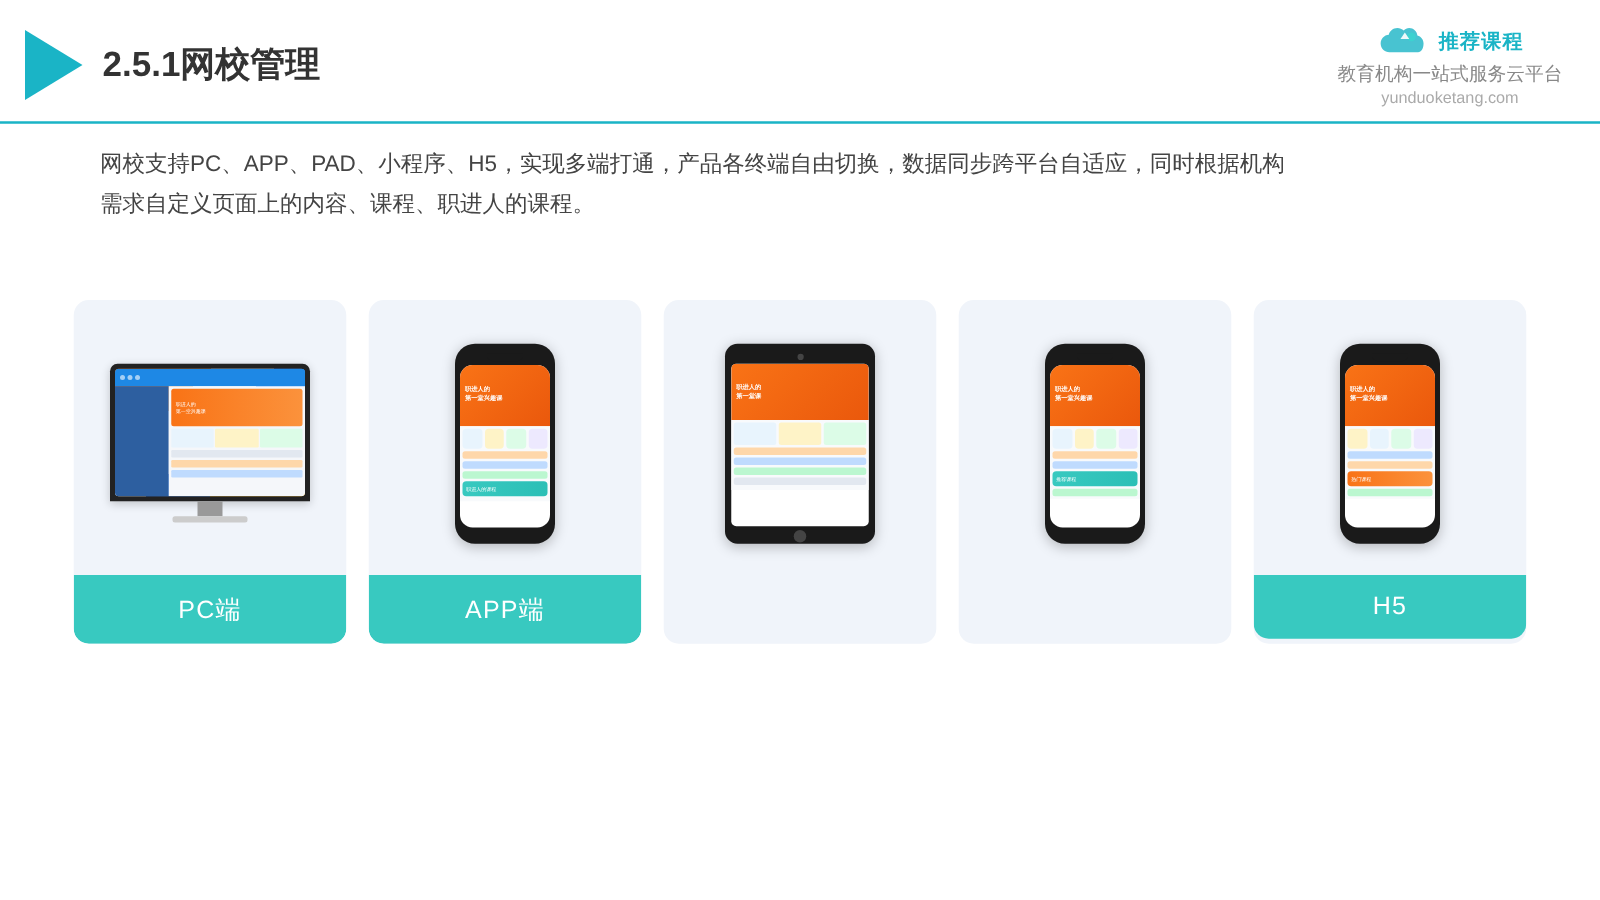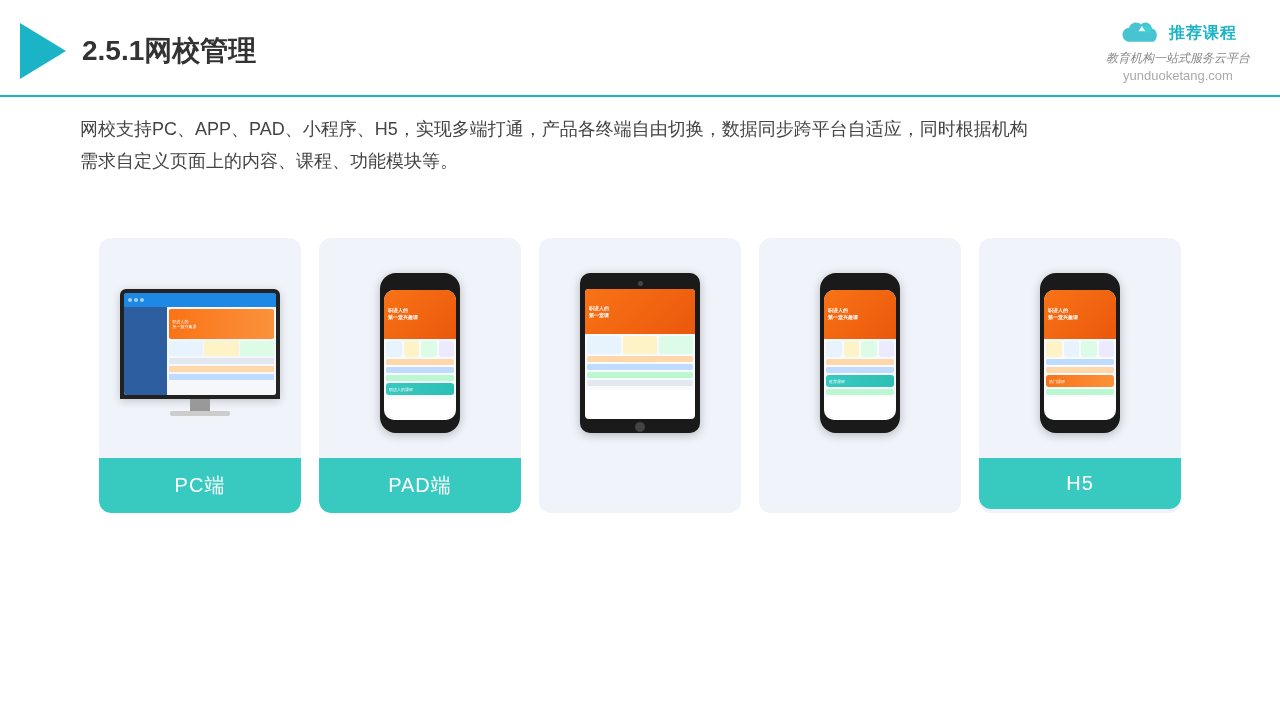--- a/index.html
+++ b/index.html
@@ -50,24 +50,23 @@
       width: 44px;
       height: 30px;
     }
     .brand-name {
       font-size: 16px;
       color: #1ab4c6;
       font-weight: bold;
       letter-spacing: 1px;
     }
     .brand-tagline {
-      font-size: 12px;
+      font-size: 15px;
       color: #888;
       margin-top: 2px;
-      font-style: italic;
     }
     .brand-url {
       font-size: 13px;
       color: #aaa;
       margin-top: 1px;
     }
 
     
     .description {
       padding: 16px 80px 20px 80px;
@@ -81,21 +80,21 @@
       display: flex;
       justify-content: center;
       gap: 18px;
       padding: 30px 60px 20px 60px;
       margin-top: 10px;
     }
 
     .device-card {
       background: #f0f4fa;
       border-radius: 12px;
-      width: 202px;
+      width: 218px;
       display: flex;
       flex-direction: column;
       align-items: center;
       overflow: hidden;
       flex-shrink: 0;
     }
 
     .device-image-area {
       width: 100%;
       height: 220px;
@@ -240,21 +239,21 @@
       </svg>
       <span class="brand-name">推荐课程</span>
     </div>
     <div class="brand-tagline">教育机构一站式服务云平台</div>
     <div class="brand-url">yunduoketang.com</div>
   </div>
 </div>
 
 <div class="description">
   <p>网校支持PC、APP、PAD、小程序、H5，实现多端打通，产品各终端自由切换，数据同步跨平台自适应，同时根据机构</p>
-  <p>需求自定义页面上的内容、课程、功能模块等。</p>
+  <p>需求自定义页面上的内容、课程、职进人的课程。</p>
 </div>
 
 <div class="cards-container">
 
   <div class="device-card">
     <div class="device-image-area">
       <div class="pc-mockup">
         <div class="pc-screen-outer">
           <div class="pc-screen-inner">
             <div class="pc-screen-header-bar">
@@ -305,21 +304,21 @@
             <div style="height:6px;background:#fed7aa;border-radius:2px;margin-bottom:2px;"></div>
             <div style="height:6px;background:#bfdbfe;border-radius:2px;margin-bottom:2px;"></div>
             <div style="height:6px;background:#bbf7d0;border-radius:2px;margin-bottom:2px;"></div>
             <div style="height:12px;background:linear-gradient(90deg,#38c9c0,#2bbfb6);border-radius:3px;margin-bottom:2px;display:flex;align-items:center;padding:0 3px;">
                 <span style="font-size:4px;color:#fff;">职进人的课程</span>
               </div>
           </div>
         </div>
       </div>
     </div>
-    <div class="card-label">PAD端</div>
+    <div class="card-label">APP端</div>
   </div>
 
   <div class="device-card">
     <div class="device-image-area">
       <div class="tablet-mockup">
         <div class="tablet-outer">
           <div class="tablet-camera"></div>
           <div class="tablet-screen">
             <div style="background:linear-gradient(135deg,#f97316,#ea580c);width:100%;height:35%;display:flex;align-items:center;padding:4px;">
               <div style="font-size:5px;color:#fff;font-weight:bold;line-height:1.4;">职进人的<br>第一堂课</div>

